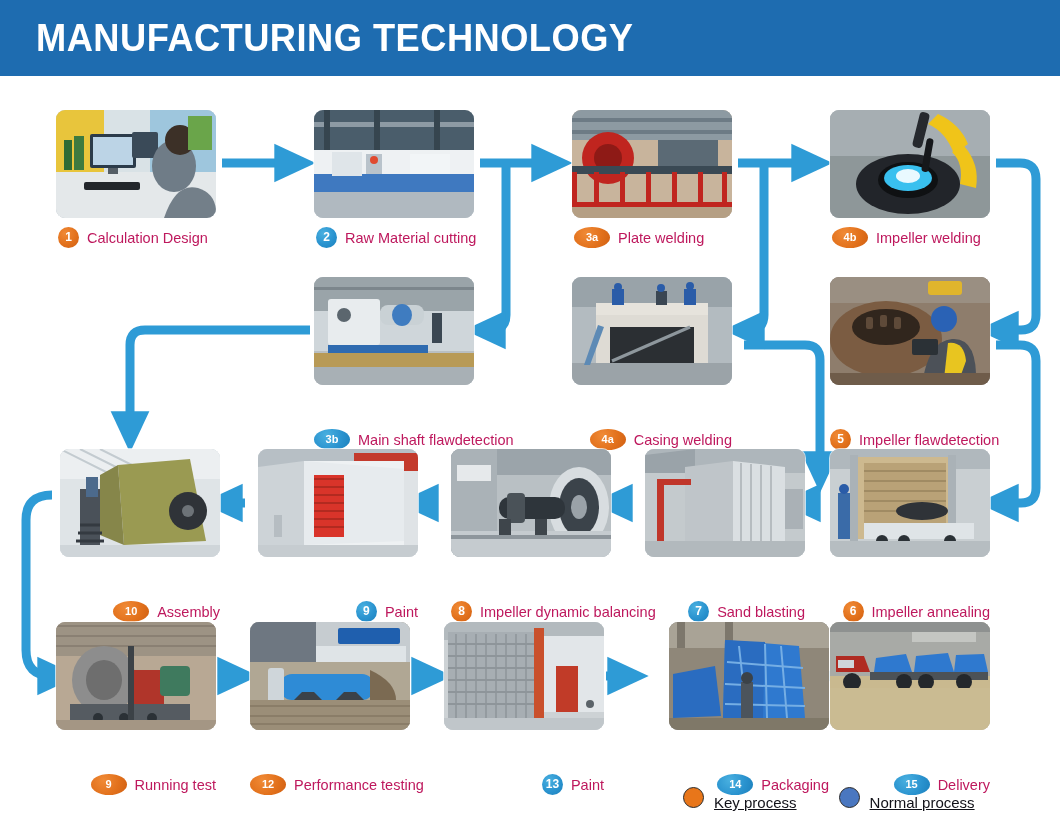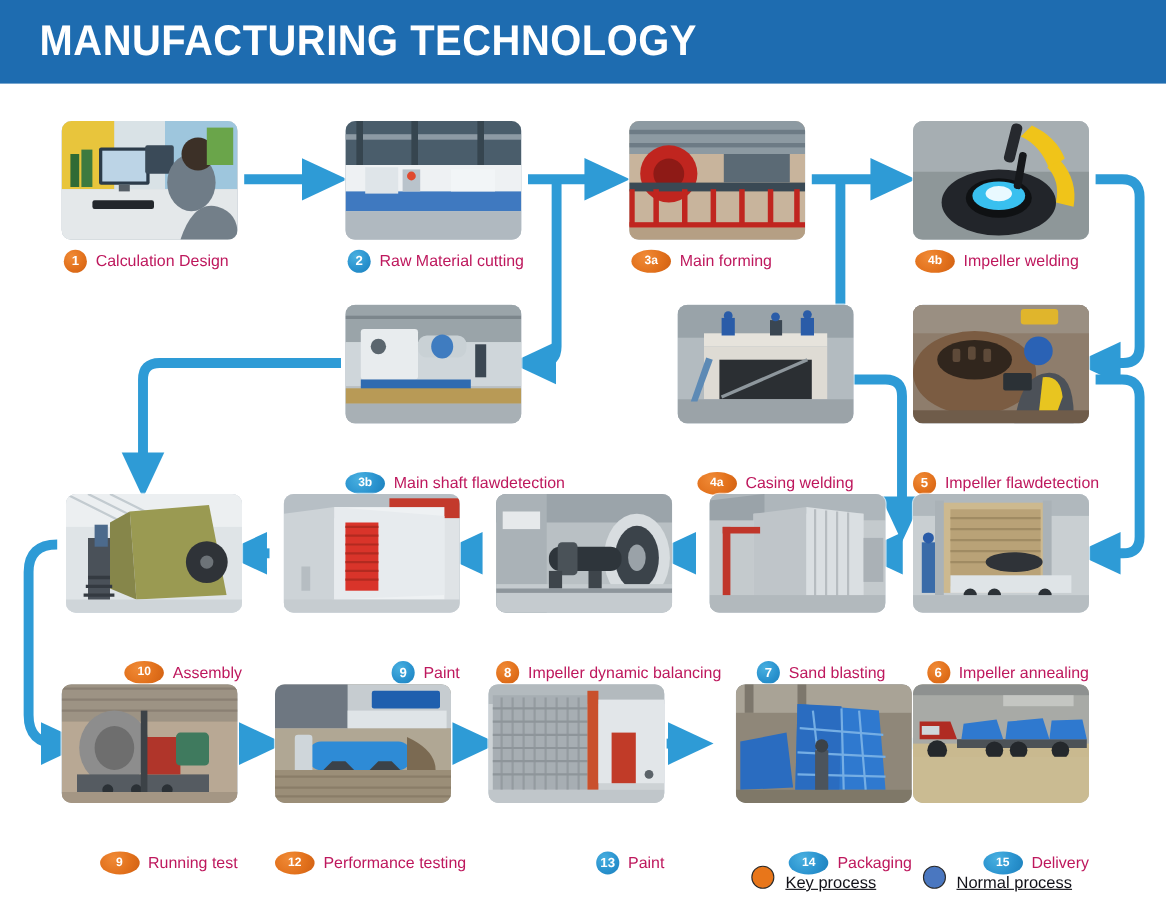--- a/index.html
+++ b/index.html
@@ -246,21 +246,21 @@
         <rect x="100" y="62" width="5" height="34" fill="#c0251f"></rect>
         <rect x="126" y="62" width="5" height="34" fill="#c0251f"></rect>
         <rect x="150" y="62" width="5" height="34" fill="#c0251f"></rect>
         <rect x="0" y="92" width="160" height="5" fill="#c0251f"></rect>
         <rect x="0" y="97" width="160" height="11" fill="#b59f84"></rect>
         <rect x="86" y="30" width="60" height="26" fill="#5b6a75"></rect>
       </svg>
     </div>
     <div class="caption cap-left">
       <span class="badge key wide">3a</span>
-      <span class="caption-label">Main forming</span>
+      <span class="caption-label">Plate welding</span>
     </div>
   </div>
 
   <div class="step" style="left:830px; top:110px;">
     <div class="photo">
       <svg viewBox="0 0 160 108" xmlns="http://www.w3.org/2000/svg">
         <rect width="160" height="108" fill="#b7bdbf"></rect>
         <rect x="0" y="0" width="160" height="46" fill="#a6aeb2"></rect>
         <rect x="0" y="46" width="160" height="62" fill="#8e9799"></rect>
         <ellipse cx="78" cy="74" rx="52" ry="30" fill="#22252a"></ellipse>
@@ -295,21 +295,21 @@
         <rect x="0" y="90" width="160" height="18" fill="#a8b0b5"></rect>
         <rect x="118" y="36" width="10" height="30" fill="#3b4752"></rect>
       </svg>
     </div>
     <div class="caption cap-center">
       <span class="badge normal wide">3b</span>
       <span class="caption-label">Main shaft flawdetection</span>
     </div>
   </div>
 
-  <div class="step" style="left:588px; top:277px;padding-left:28px;">
+  <div class="step" style="left:544px; top:277px;padding-left:28px;">
     <div class="photo">
       <svg viewBox="0 0 160 108" xmlns="http://www.w3.org/2000/svg">
         <rect width="160" height="108" fill="#b3bbc0"></rect>
         <rect x="0" y="0" width="160" height="30" fill="#99a3a9"></rect>
         <rect x="24" y="26" width="112" height="12" fill="#e6e3dc"></rect>
         <rect x="24" y="38" width="112" height="48" fill="#dedbd4"></rect>
         <rect x="38" y="50" width="84" height="36" fill="#2b2f33"></rect>
         <path d="M40 84 L118 50" stroke="#8e979d" stroke-width="3" fill="none"></path>
         <rect x="40" y="12" width="12" height="16" fill="#2a5ca8"></rect>
         <circle cx="46" cy="10" r="4" fill="#2a5ca8"></circle>

